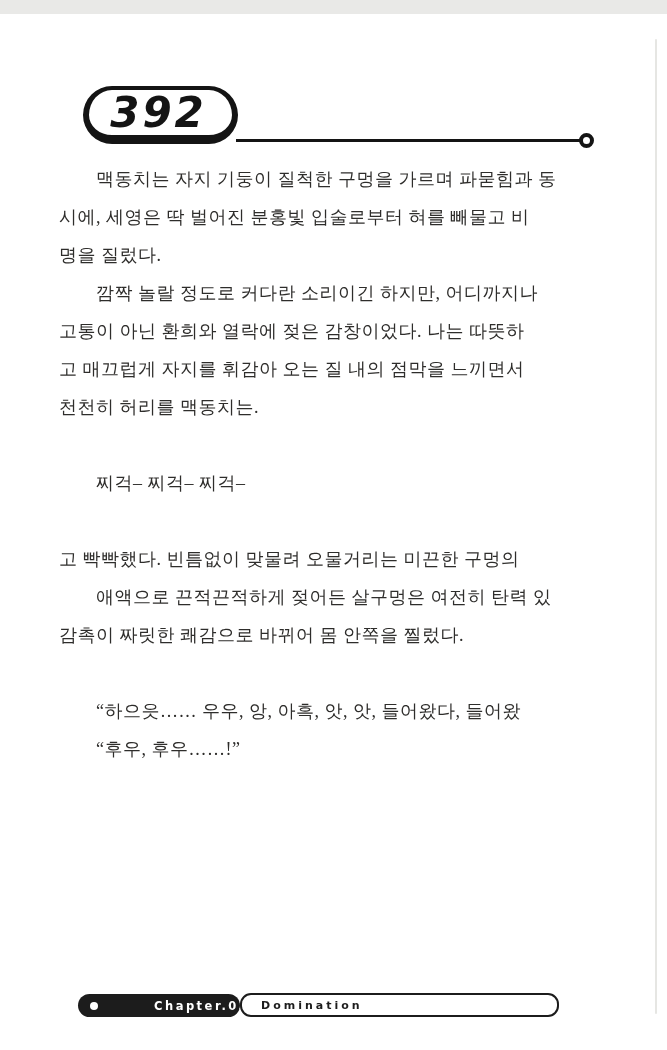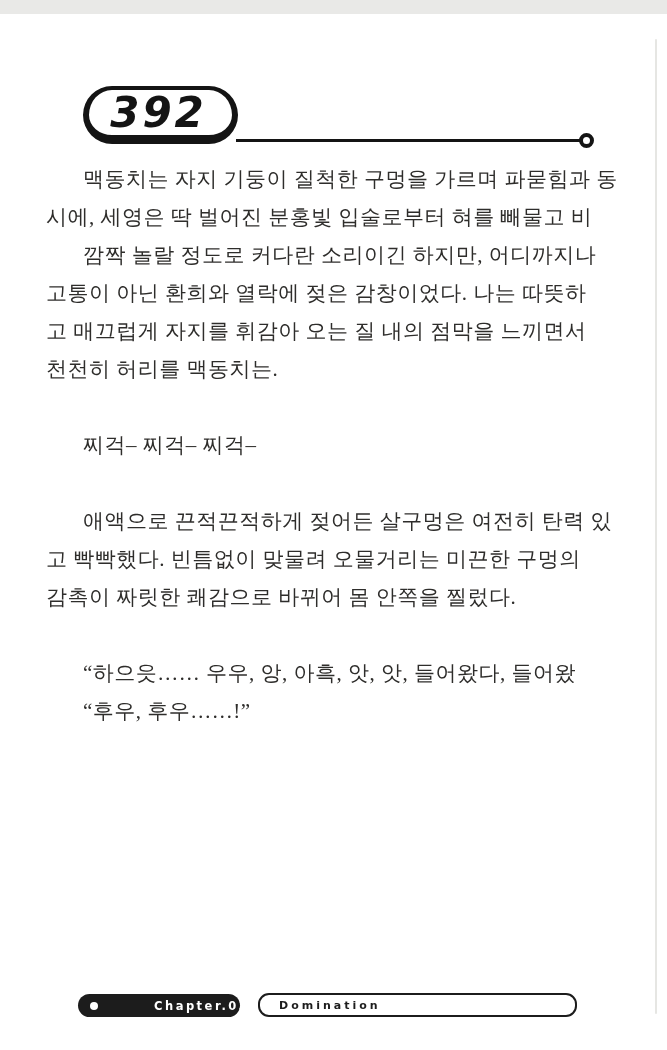--- a/index.html
+++ b/index.html
@@ -68,25 +68,25 @@
     width: 7px;
     height: 7px;
     background: #fff;
     border: 4px solid #141414;
     border-radius: 50%;
   }
 
   
   .text-block {
     position: absolute;
-    left: 46px;
+    left: 59px;
     top: 146px;
     width: 556px;
     color: #2e2d2b;
-    font-size: 21px;
+    font-size: 18px;
     line-height: 38px;
     letter-spacing: 0.5px;
   }
   .para { margin: 0; }
   .para.gap { margin-top: 38px; }
   .line { white-space: nowrap; }
   .line.first { text-indent: 37px; }
 
   
   .footer-chapter {
@@ -114,21 +114,21 @@
   .footer-chapter .label {
     color: #ffffff;
     font-family: "DejaVu Sans", sans-serif;
     font-size: 11.5px;
     font-weight: bold;
     letter-spacing: 2.5px;
     transform: translateY(-0.5px);
   }
   .footer-title {
     position: absolute;
-    left: 258px;
+    left: 240px;
     top: 979px;
     width: 315px;
     height: 20px;
     background: #fff;
     border: 2px solid #1c1c1c;
     border-radius: 11px;
     display: flex;
     align-items: center;
   }
   .footer-title .label {
@@ -151,33 +151,34 @@
   <div class="page-badge">
     <span>392</span>
   </div>
   <div class="header-rule"></div>
   <div class="header-ring"></div>
 
   <div class="text-block">
       <div class="para">
         <div class="line first">맥동치는 자지 기둥이 질척한 구멍을 가르며 파묻힘과 동</div>
         <div class="line">시에, 세영은 딱 벌어진 분홍빛 입술로부터 혀를 빼물고 비</div>
+        <div class="line">명을 질렀다.</div>
       </div>
       <div class="para">
         <div class="line first">깜짝 놀랄 정도로 커다란 소리이긴 하지만, 어디까지나</div>
         <div class="line">고통이 아닌 환희와 열락에 젖은 감창이었다. 나는 따뜻하</div>
         <div class="line">고 매끄럽게 자지를 휘감아 오는 질 내의 점막을 느끼면서</div>
         <div class="line">천천히 허리를 맥동치는.</div>
       </div>
       <div class="para gap">
         <div class="line first">찌걱– 찌걱– 찌걱–</div>
       </div>
       <div class="para gap">
+        <div class="line">고 빡빡했다. 빈틈없이 맞물려 오물거리는 미끈한 구멍의</div>
         <div class="line first">애액으로 끈적끈적하게 젖어든 살구멍은 여전히 탄력 있</div>
-        <div class="line">고 빡빡했다. 빈틈없이 맞물려 오물거리는 미끈한 구멍의</div>
         <div class="line">감촉이 짜릿한 쾌감으로 바뀌어 몸 안쪽을 찔렀다.</div>
       </div>
       <div class="para gap">
         <div class="line first">“하으읏…… 우우, 앙, 아흑, 앗, 앗, 들어왔다, 들어왔</div>
       </div>
       <div class="para">
         <div class="line first">“후우, 후우……!”</div>
       </div>
     </div>
 

